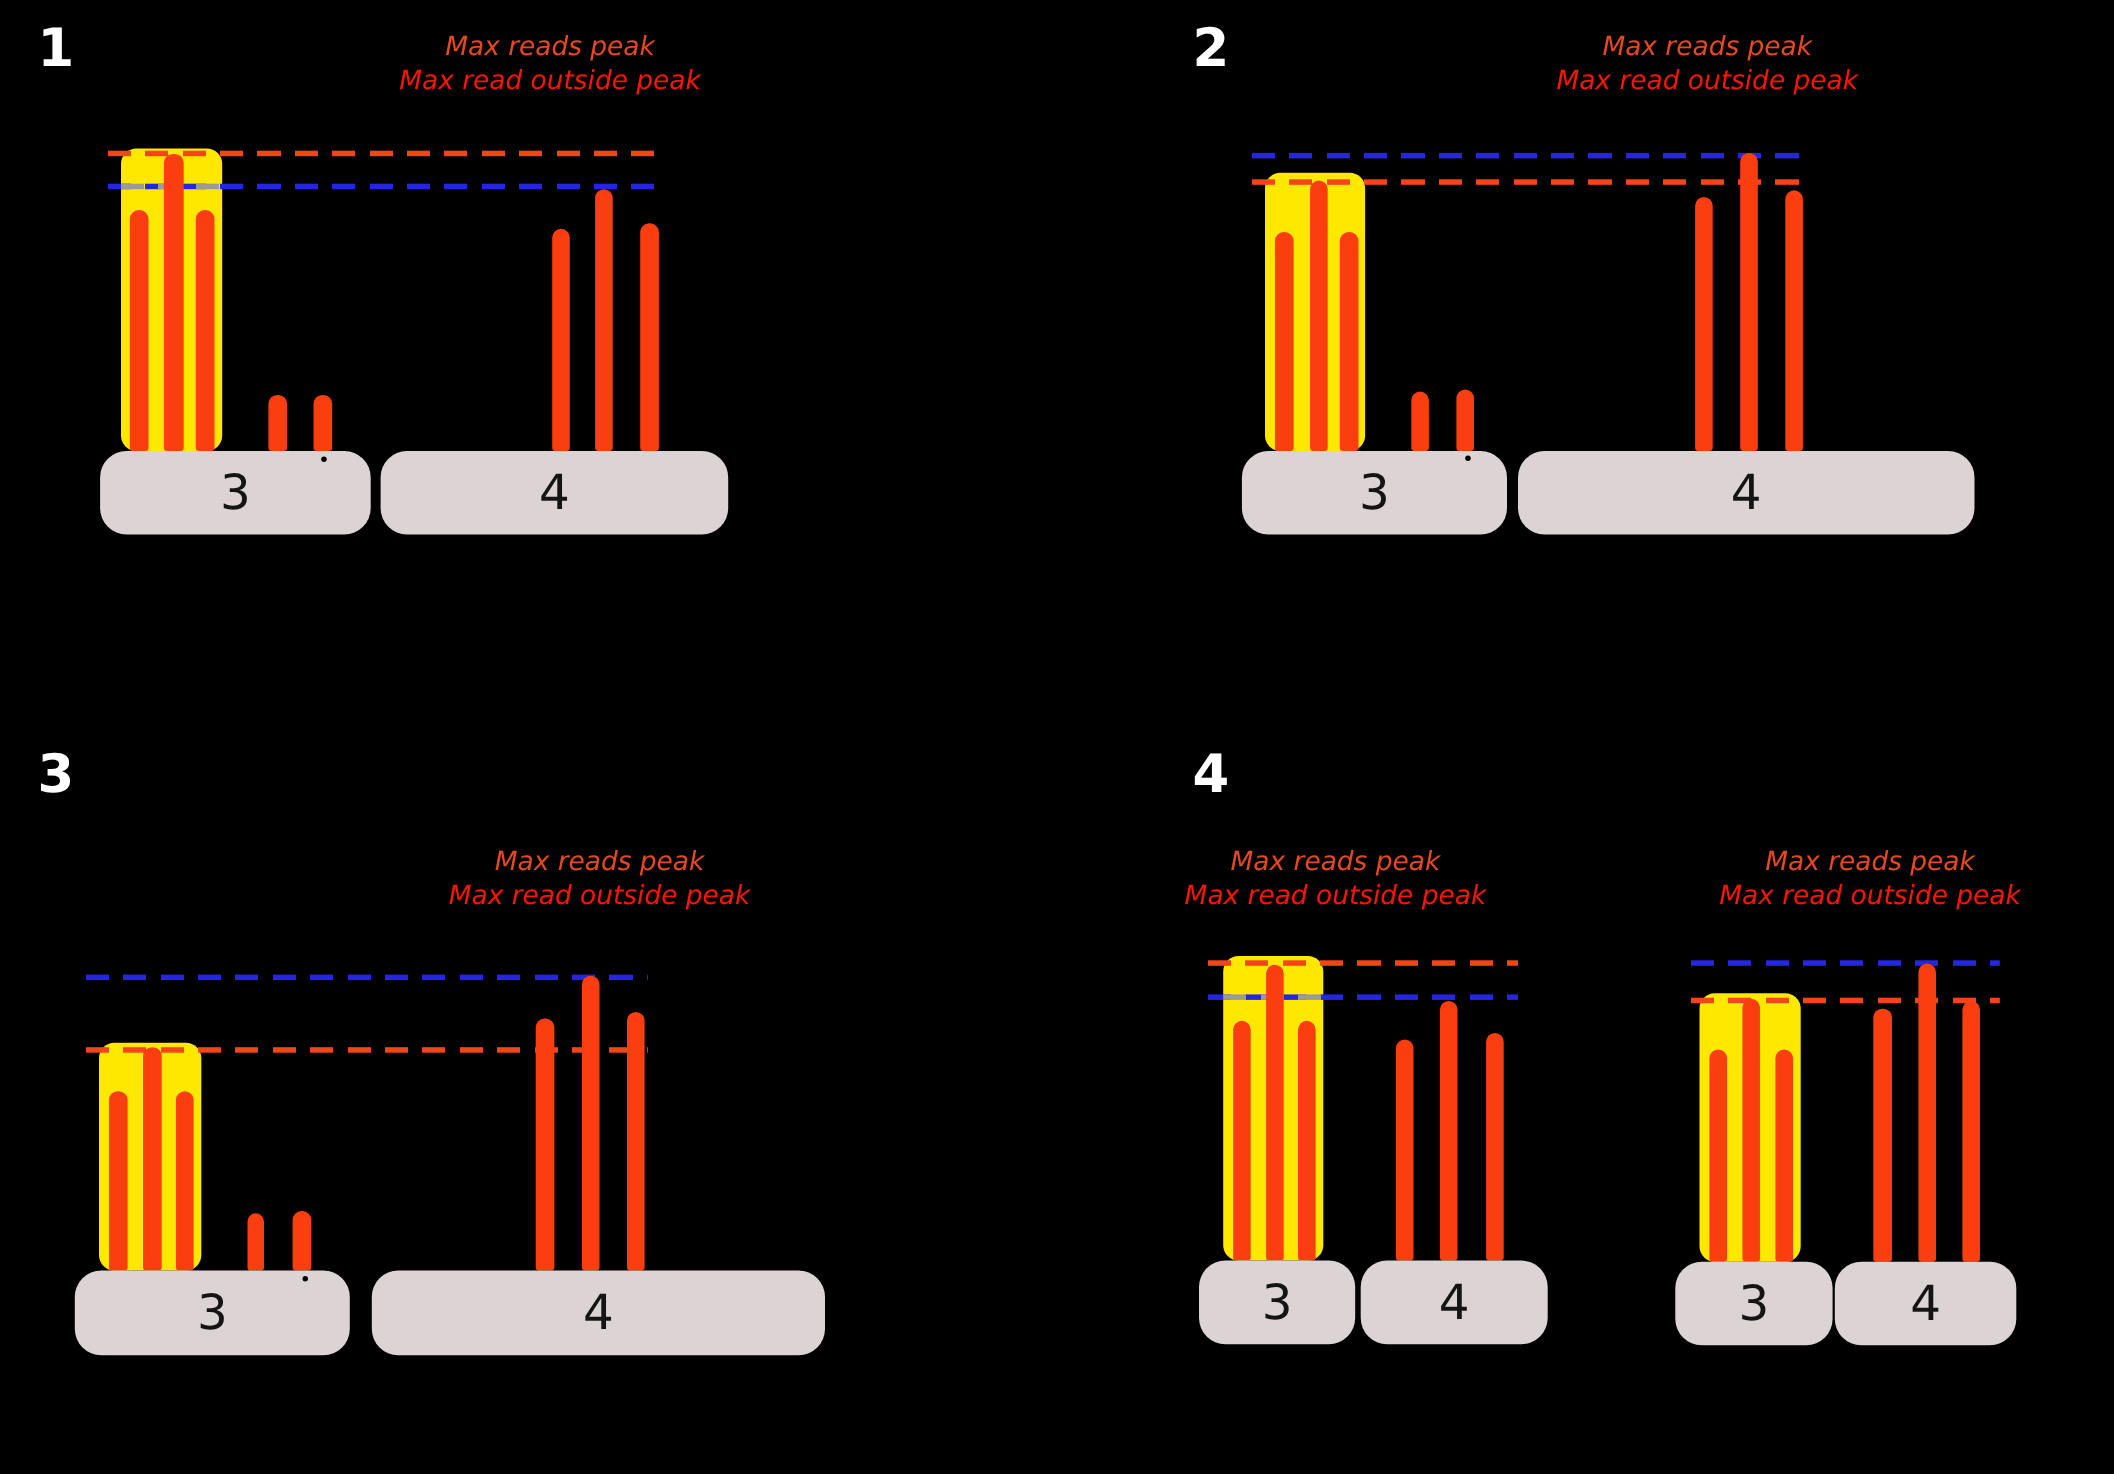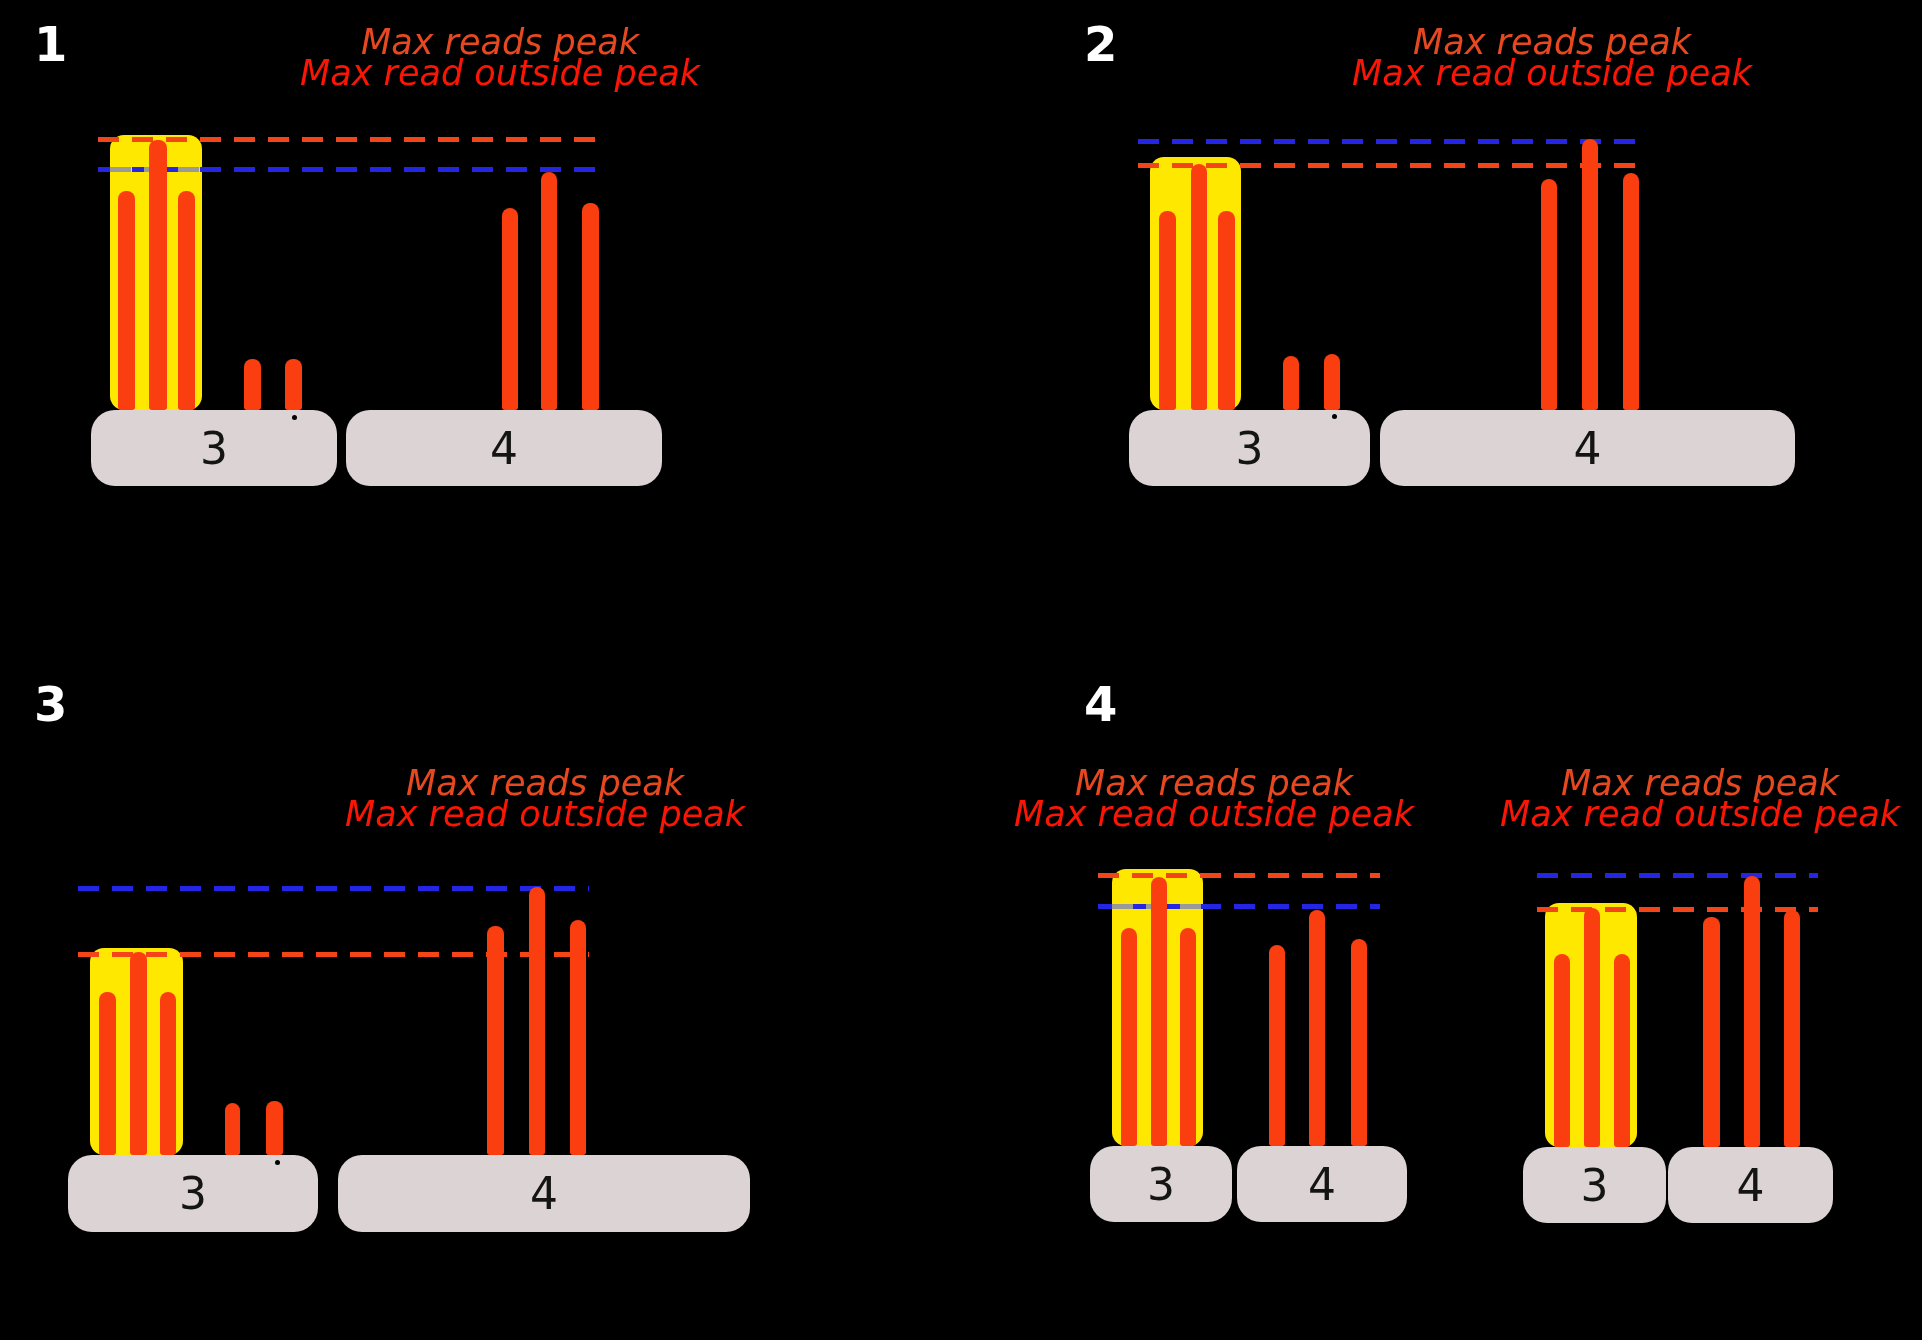--- a/index.html
+++ b/index.html
@@ -12,21 +12,21 @@
   }
   .panel-number{
     position:absolute;
     color:#fff;font-size:48px;font-weight:700;line-height:1;
   }
   .legend{
     position:absolute;
     transform:translateX(-50%);
     text-align:center;white-space:nowrap;
     font-style:italic;font-weight:500;
-    font-size:35px;line-height:31px;
+    font-size:24px;line-height:31px;
   }
   .legend span{display:block;}
   .dash-line{
     position:absolute;height:5px;
   }
   .highlight-box{
     position:absolute;border-radius:14px;
   }
   .bar{
     position:absolute;border-radius:8px 8px 3px 3px;

